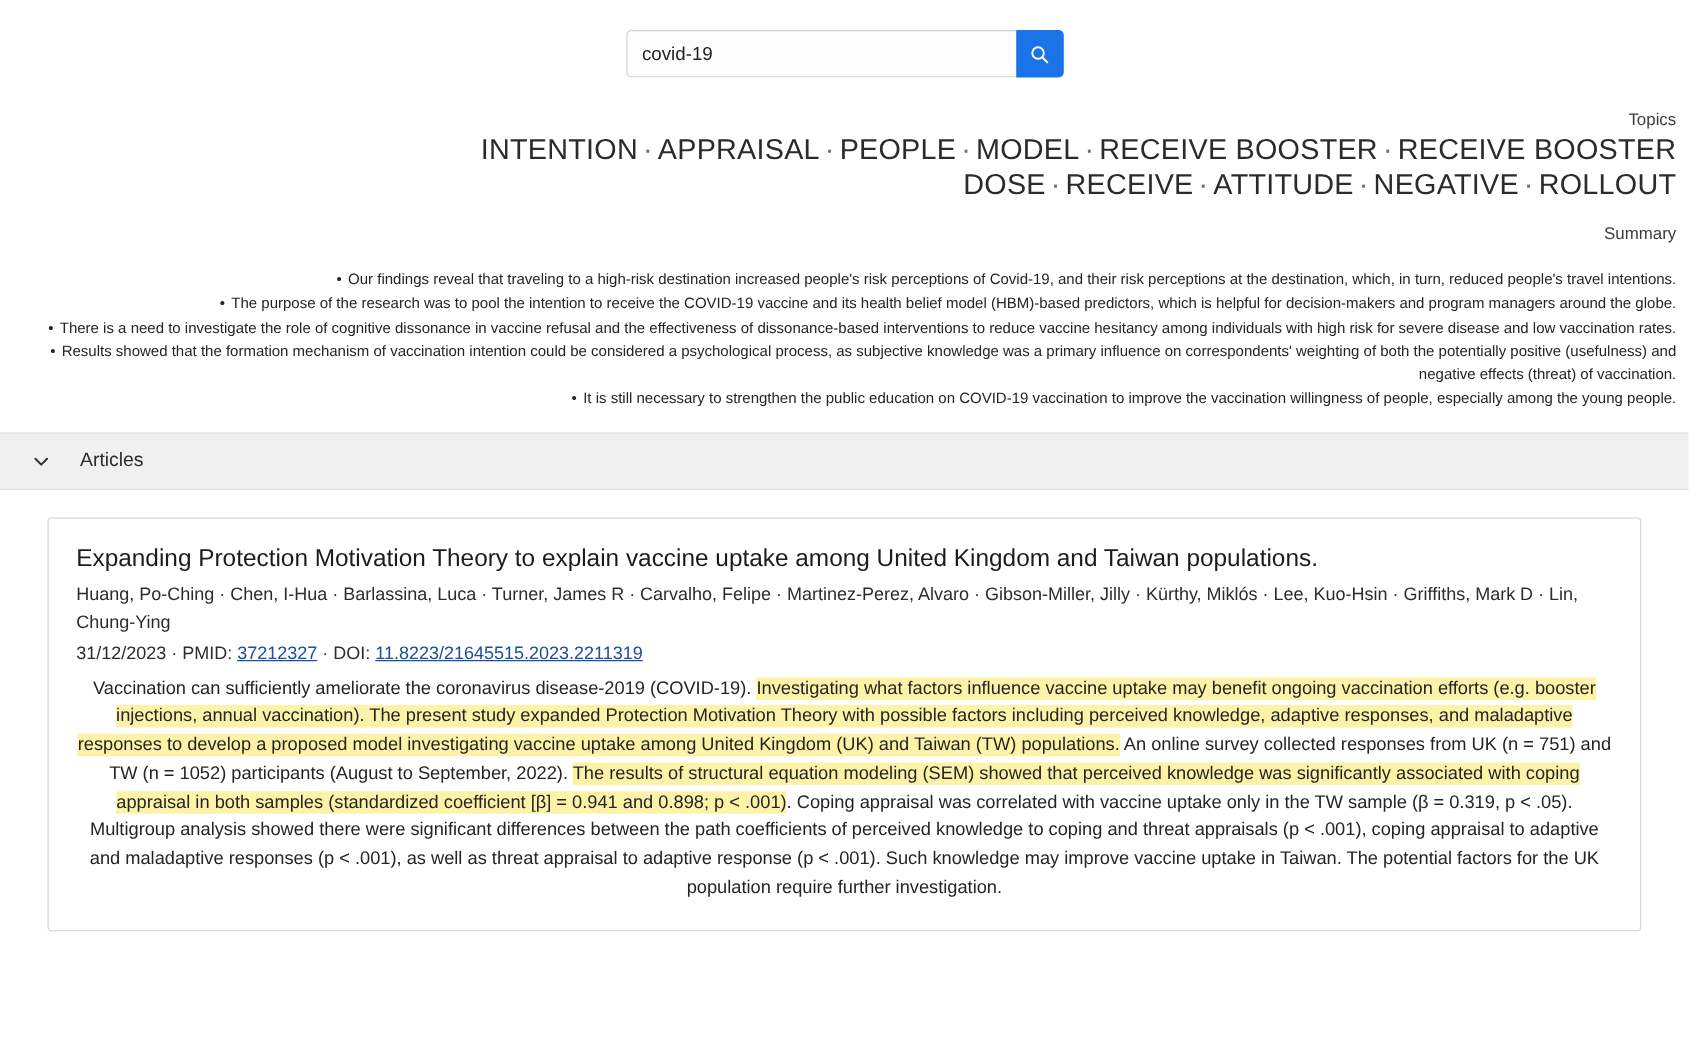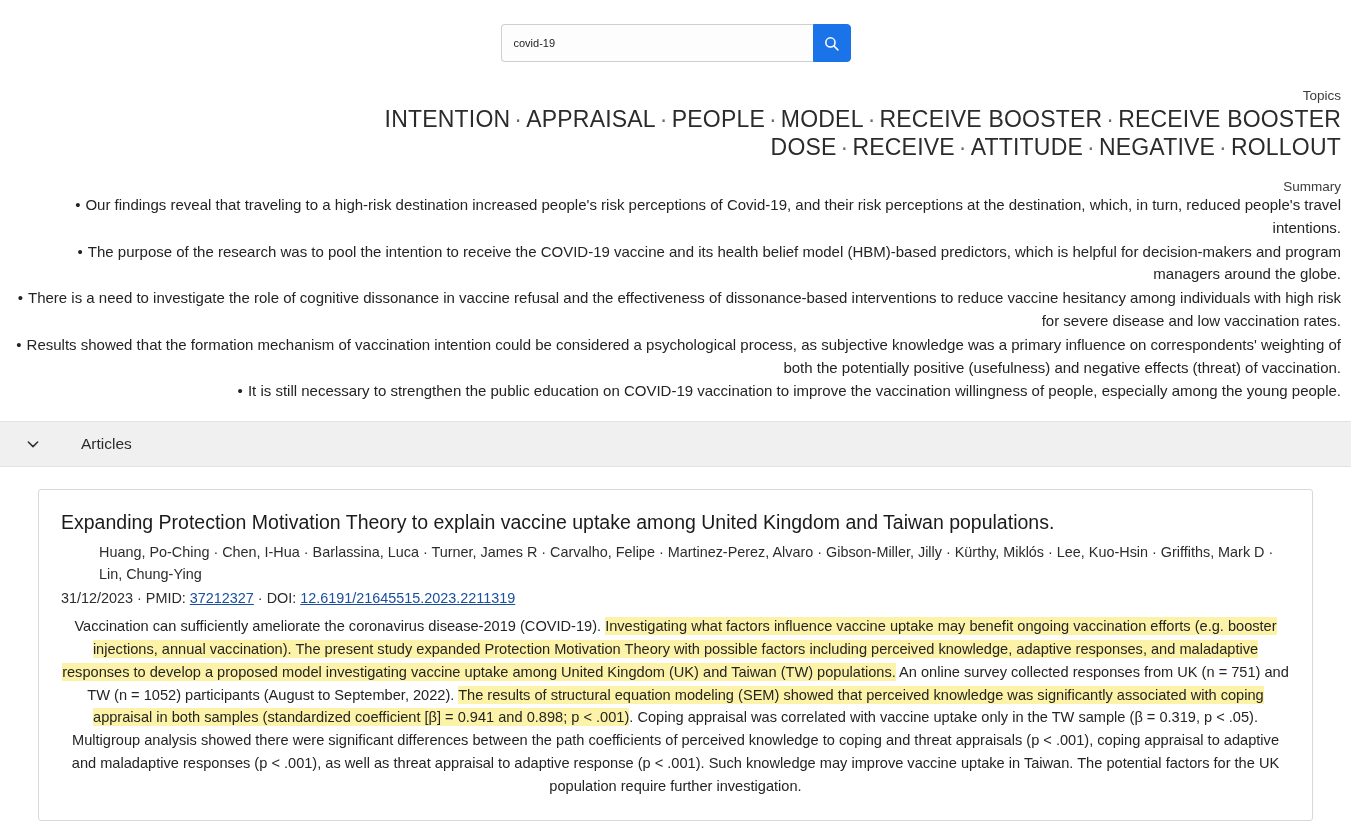--- a/index.html
+++ b/index.html
@@ -28,21 +28,21 @@
     align-items: stretch;
     height: 38px;
   }
   .search-input {
     width: 312px;
     height: 38px;
     border: 1px solid #cfcfcf;
     border-right: none;
     border-radius: 4px 0 0 4px;
     padding: 12px 12px;
-    font-size: 11px;
+    font-size: 15px;
     font-family: "Liberation Sans", sans-serif;
     color: #222;
     background: #fdfdfd;
     outline: none;
   }
   .search-button {
     width: 38px;
     height: 38px;
     background: #1a73e8;
     border: 1px solid #1a73e8;
@@ -73,24 +73,24 @@
     letter-spacing: .2px;
     margin-bottom: 18px;
   }
   .topic-sep { color: #6b6b6b; padding: 0 4px; }
 
   
   .summary-label {
     font-size: 13.5px;
     color: #3c3c3c;
     margin-top: 14px;
-    margin-bottom: 0;
+    margin-bottom: 20px;
   }
   .bullet {
-    font-size: 15px;
+    font-size: 12px;
     line-height: 1.52;
     color: #242424;
     margin: 0 0 1px 0;
   }
   .bullet .dot { margin-right: 5px; }
 
   
   .accordion {
     margin-top: 18px;
     background: #f0f0f0;
@@ -107,21 +107,20 @@
     height: 18px;
     margin-right: 22px;
     color: #333;
     display: flex;
     align-items: center;
     justify-content: center;
   }
   .accordion .acc-label {
     font-size: 15.5px;
     color: #2b2b2b;
-    margin-left: 17px;
   }
 
   
   .card-wrap { padding: 0 38px; }
   .card {
     margin-top: 22px;
     border: 1px solid #d8d8d8;
     border-radius: 3px;
     background: #fff;
     padding: 20px 22px 22px 22px;
@@ -132,21 +131,20 @@
     color: #1b1b1b;
     margin: 0 0 6px 0;
     font-weight: 500;
     cursor: pointer;
   }
   .authors {
     font-size: 14.4px;
     line-height: 1.52;
     color: #2c2c2c;
     margin-bottom: 5px;
-    margin-left: 38px;
   }
   .meta {
     font-size: 14.4px;
     color: #2c2c2c;
     margin-bottom: 9px;
   }
   .meta a {
     color: #1a4fa0;
   }
   .abstract {
@@ -206,17 +204,17 @@
   <div class="card">
     <div class="article-title">Expanding Protection Motivation Theory to explain vaccine uptake among United Kingdom and Taiwan populations.</div>
     <div class="authors">Huang, Po-Ching · Chen, I-Hua · Barlassina, Luca · Turner, James R · Carvalho, Felipe · Martinez-Perez, Alvaro · Gibson-Miller, Jilly · Kürthy, Miklós · Lee, Kuo-Hsin · Griffiths, Mark D · Lin, Chung-Ying</div>
     <div class="meta">
       <span>31/12/2023</span>
       <span>·</span>
       <span>PMID:</span>
       <a href="#">37212327</a>
       <span>·</span>
       <span>DOI:</span>
-      <a href="#">12.6191/21645515.2023.2211319</a>
+      <a href="#">11.8223/21645515.2023.2211319</a>
     </div>
     <div class="abstract"><span>Vaccination can sufficiently ameliorate the coronavirus disease-2019 (COVID-19). </span><mark class="hl">Investigating what factors influence vaccine uptake may benefit ongoing vaccination efforts (e.g. booster injections, annual vaccination). The present study expanded Protection Motivation Theory with possible factors including perceived knowledge, adaptive responses, and maladaptive responses to develop a proposed model investigating vaccine uptake among United Kingdom (UK) and Taiwan (TW) populations.</mark><span> An online survey collected responses from UK (n = 751) and TW (n = 1052) participants (August to September, 2022). </span><mark class="hl">The results of structural equation modeling (SEM) showed that perceived knowledge was significantly associated with coping appraisal in both samples (standardized coefficient [β] = 0.941 and 0.898; p &lt; .001)</mark><span>. Coping appraisal was correlated with vaccine uptake only in the TW sample (β = 0.319, p &lt; .05). Multigroup analysis showed there were significant differences between the path coefficients of perceived knowledge to coping and threat appraisals (p &lt; .001), coping appraisal to adaptive and maladaptive responses (p &lt; .001), as well as threat appraisal to adaptive response (p &lt; .001). Such knowledge may improve vaccine uptake in Taiwan. The potential factors for the UK population require further investigation.</span></div>
   </div>
 </div>
 
 </body></html>

